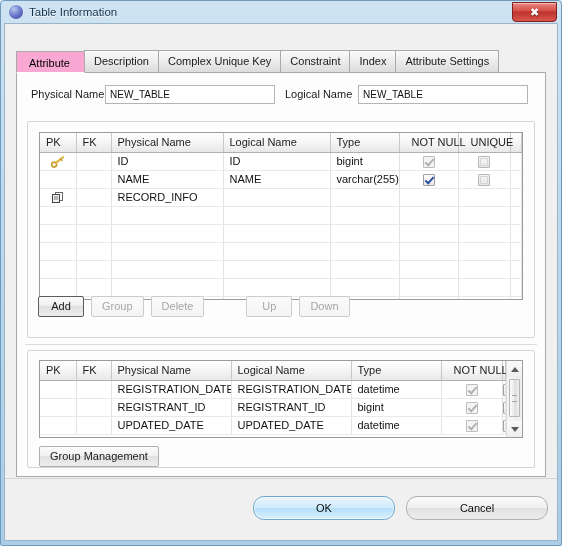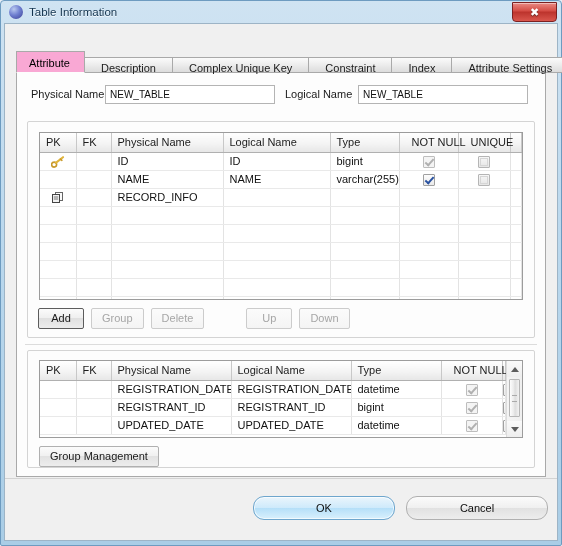--- a/index.html
+++ b/index.html
@@ -79,23 +79,23 @@
   
   .tabstrip {
     position: absolute;
     left: 11px; top: 27px;
     right: 11px; height: 22px;
     display: flex;
     align-items: flex-end;
     z-index: 3;
   }
   .tab {
-    height: 16px;
+    height: 23px;
     line-height: 20px;
-    padding: 0 16px;
+    padding: 0 9px;
     font-size: 11px;
     color: #1b1b1b;
     background: linear-gradient(to bottom, #fbfbfb 0%, #ececec 50%, #dcdcdc 100%);
     border: 1px solid #a9a9a9;
     border-bottom: 1px solid #a9a9a9;
     margin-right: -1px;
     box-sizing: border-box;
     white-space: nowrap;
     cursor: pointer;
     position: relative;
@@ -264,21 +264,21 @@
   }
   .btn.disabled {
     color: #a6a6a6;
     background: linear-gradient(to bottom, #fbfbfb 0%, #f4f4f4 100%);
     border-color: #cccccc;
     cursor: default;
   }
 
   .btnrow {
     position: absolute;
-    left: 10px; bottom: 8px;
+    left: 10px; bottom: 20px;
     display: flex;
     align-items: center;
     gap: 7px;
   }
   .btn-gap { width: 28px; }
 
   
   .divider {
     position: absolute;
     left: 8px; right: 8px;

